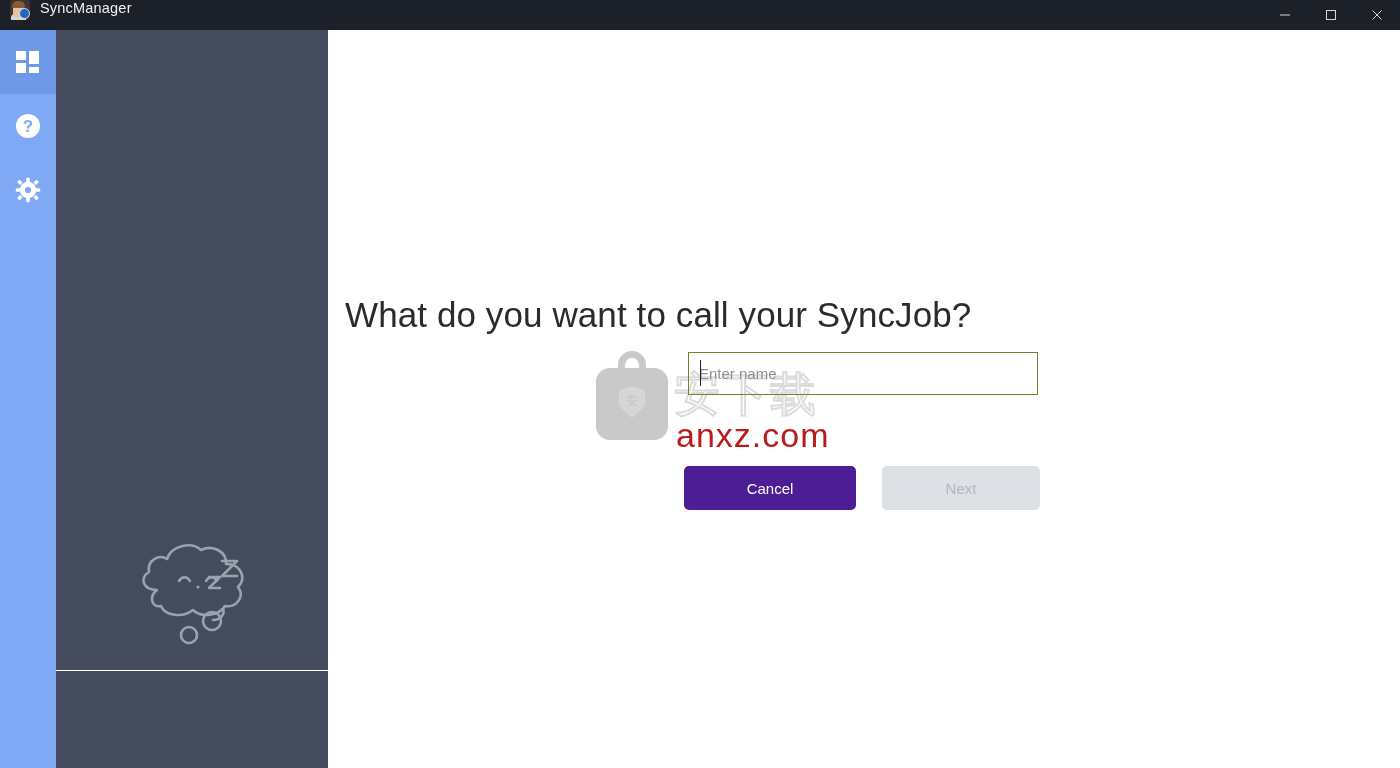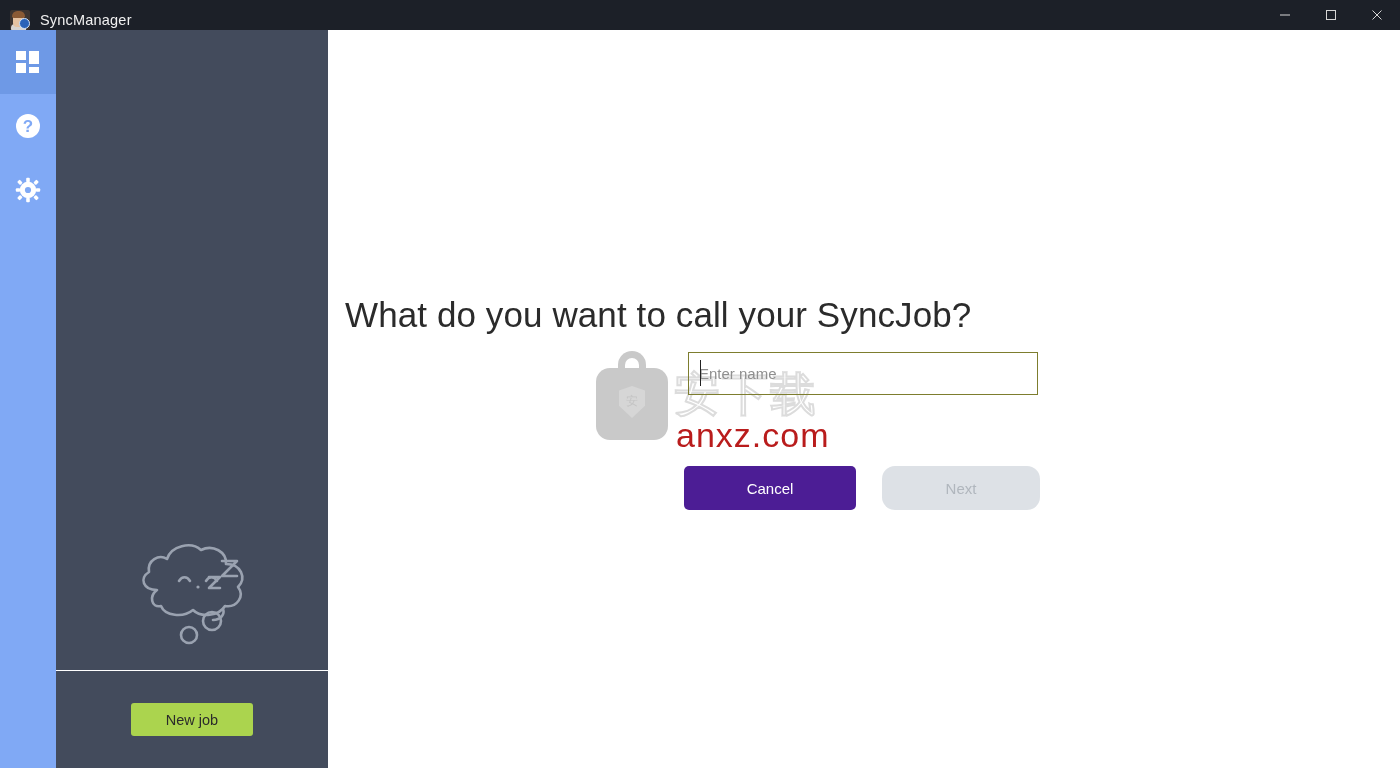--- a/index.html
+++ b/index.html
@@ -8,21 +8,21 @@
     overflow: hidden;
     font-family: "Liberation Sans", sans-serif;
     background: #ffffff;
   }
   #app { position: relative; width: 1400px; height: 768px; }
 
   
   .titlebar {
     position: absolute; left: 0; top: 0; width: 1400px; height: 40px;
     background: #1c2028;
-    display: flex; align-items: center;
+    display: flex; 
   }
   .title-icon {
     width: 20px; height: 20px; margin-left: 10px; margin-right: 10px;
     border-radius: 2px; position: relative; overflow: hidden;
     background: #3c3430;
     flex: 0 0 auto;
   }
   .title-icon .face {
     position: absolute; left: 3px; top: 2px; width: 11px; height: 15px;
     border-radius: 5px 5px 4px 4px;
@@ -162,21 +162,21 @@
     position: absolute; height: 44px; border: none; border-radius: 5px;
     font-family: "Liberation Sans", sans-serif; font-size: 15px;
     cursor: pointer;
   }
   .btn-cancel {
     left: 356px; width: 172px;
     background: #4c1d95; color: #ffffff;
   }
   .btn-next {
     left: 554px; width: 158px;
-    background: #dde1e6; color: #b0b6bd; cursor: default; border-radius: 13px;
+    background: #dde1e6; color: #b0b6bd; cursor: default;
   }
 </style>
 </head>
 <body>
 
 <div id="app">
 
   <div class="titlebar">
     <div class="title-icon">
       <div class="body"></div>
@@ -257,23 +257,20 @@
             <path d="M86 92 C94 92 98 86 96 81"></path>
             <circle cx="85" cy="93" r="9"></circle>
             <circle cx="62" cy="107" r="8"></circle>
             <path d="M95 33 L110 33 L95 48 L110 48"></path>
             <path d="M82 49 L93 49 L82 60 L93 60"></path>
           </g>
         </svg>
       </div>
     </div>
     <div class="panel-divider"></div>
-    <div class="new-job-wrap">
-      <button class="new-job-btn">New job</button>
-    </div>
   </div>
 
   <div class="main">
 
     <div class="headline">What do you want to call your SyncJob?</div>
 
     <div class="watermark">
       <div class="wm-bag"></div>
       <div class="wm-handle"></div>
       <div class="wm-shield"></div>

